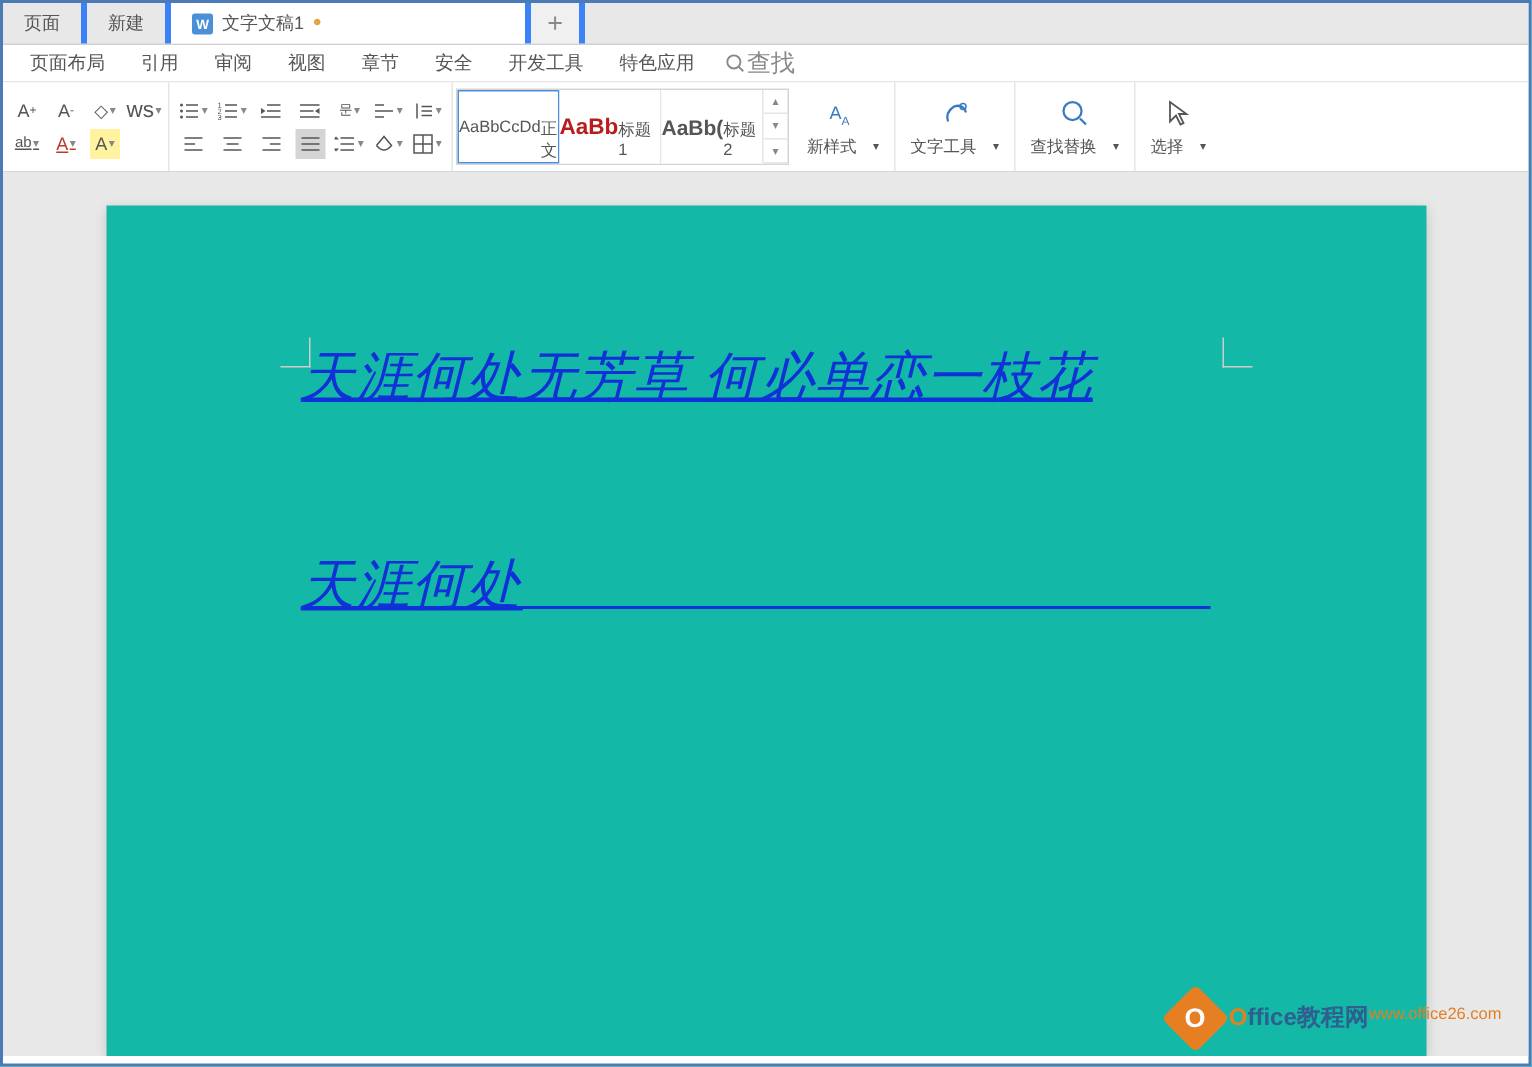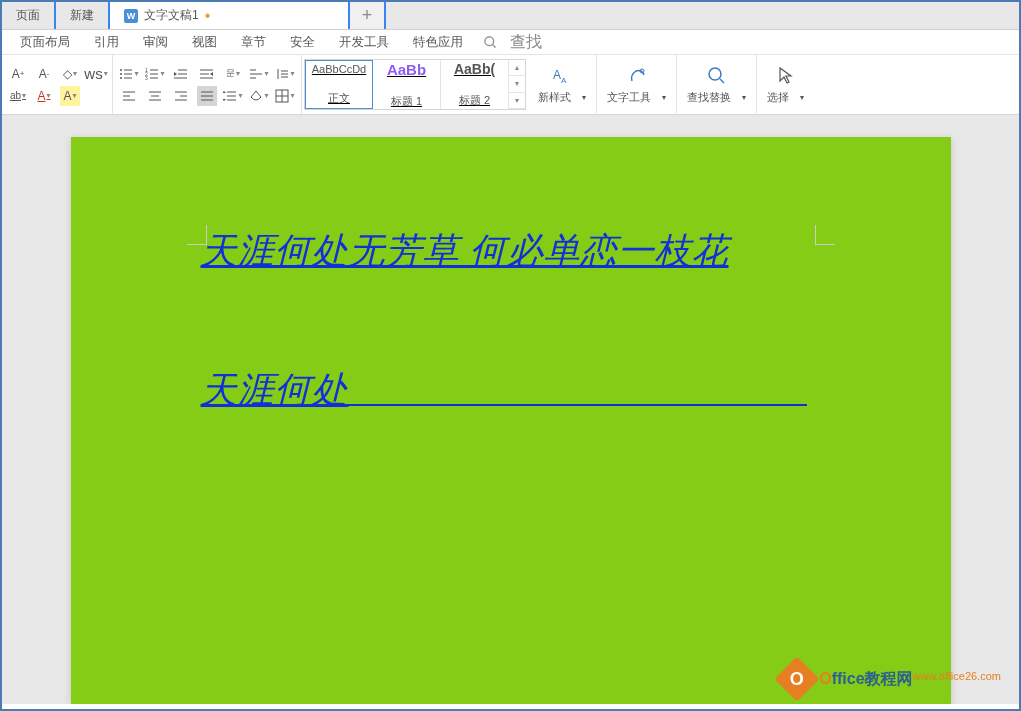--- a/index.html
+++ b/index.html
@@ -1,55 +1,55 @@
 <!DOCTYPE html>
 <html><head>
 <meta charset="utf-8">
 <style>
 * { margin: 0; padding: 0; box-sizing: border-box; font-family: "Microsoft YaHei", sans-serif; }
 body { background: #fff; width: 1021px; height: 711px; overflow: hidden; border: 2px solid #4a7bb5; position: relative; }
 
 
 .tabbar { height: 28px; background: #e8e8e8; display: flex; align-items: stretch; border-bottom: 1px solid #d0d0d0; }
-.tab { display: flex; align-items: center; padding: 0 14px; font-size: 12px; color: #555; border-right: 2px solid #3b82f6; position: relative; }
+.tab { display: flex; align-items: center; padding: 0 14px; font-size: 12px; color: #555; border-right: 4px solid #3b82f6; position: relative; }
 .tab.active { background: #fff; }
 .tab .dot { font-size: 16px; color: #e6a23c; margin: 0 20px 0 6px; }
 .tab .w-icon { width: 14px; height: 14px; background: #4a8fd8; color: #fff; font-size: 9px; font-weight: bold; display: inline-flex; align-items: center; justify-content: center; border-radius: 2px; margin-right: 6px; }
 .tab.new { background: #f0f0f0; width: 36px; justify-content: center; font-size: 18px; color: #888; }
 
 
 .menubar { height: 25px; background: #fff; display: flex; padding: 0 6px; border-bottom: 1px solid #e5e5e5; }
 .menubar .mitem { padding: 0 12px; font-size: 12.5px; color: #555; height: 100%; display: flex; align-items: center; }
-.menubar .search { display: flex; align-items: center; margin-left: 8px; color: #888; gap: 12px; }
+.menubar .search { display: flex; align-items: center; margin-left: 8px; color: #888; gap: 0; }
 
 
 .ribbon { height: 60px; background: #fff; display: flex; align-items: stretch; border-bottom: 1px solid #d5d5d5; box-shadow: 0 2px 3px rgba(0,0,0,0.05); }
 .rgroup { display: flex; flex-direction: column; justify-content: center; padding: 4px 6px; border-right: 1px solid #e5e5e5; gap: 2px; }
 .rrow { display: flex; align-items: center; gap: 6px; }
 .ricon { width: 20px; height: 20px; display: inline-flex; align-items: center; justify-content: center; color: #555; font-size: 12px; }
 .drop::after { content: "▾"; font-size: 8px; color: #888; margin-left: 1px; }
 
 
 .gallery { display: flex; align-items: stretch; border: 1px solid #d5d5d5; margin: 4px 2px; }
-.gitem { width: 68px; display: flex; flex-direction: column; align-items: center; justify-content: center; border-right: 1px solid #e5e5e5; background: #fff; text-decoration: underline; }
+.gitem { width: 68px; display: flex; flex-direction: row; align-items: center; justify-content: center; border-right: 1px solid #e5e5e5; background: #fff; }
 .gitem.sel { border: 1px solid #4a8fd8; }
 .gitem .prev { font-size: 11px; color: #555; }
-.gitem .prev.bold { font-size: 15px; font-weight: bold; color: #8b5cf6; }
+.gitem .prev.bold { font-size: 15px; font-weight: bold; color: #b91c1c; }
 .gitem .lbl { font-size: 11px; color: #555; margin-top: 16px; }
 .gctrl { display: flex; flex-direction: column; width: 16px; }
 .gctrl div { flex: 1; display: flex; align-items: center; justify-content: center; font-size: 8px; color: #888; border-bottom: 1px solid #e5e5e5; }
 
 
 .bigbtn { display: flex; flex-direction: column; align-items: center; justify-content: center; padding: 4px 10px; font-size: 11px; color: #555; gap: 2px; border-right: 1px solid #e5e5e5; }
 .bigbtn .ico { height: 24px; display: flex; align-items: center; }
 .bigbtn .lbl { display: flex; align-items: center; gap: 11px; }
 
 
 .canvas { background: #e8e8e8; height: calc(711px - 28px - 30px - 60px - 4px); display: flex; justify-content: center; padding-top: 22px; overflow: hidden; }
-.page { width: 880px; background: #84cc16; box-shadow: 0 2px 8px rgba(0,0,0,0.15); padding: 90px 130px; position: relative; }
+.page { width: 880px; background: #14b8a6; box-shadow: 0 2px 8px rgba(0,0,0,0.15); padding: 90px 130px; position: relative; }
 .corner { position: absolute; width: 20px; height: 20px; border-color: #ccc; }
 .corner.tl { top: 88px; left: 116px; border-bottom: 1px solid #ccc; border-right: 1px solid #ccc; }
 .corner.tr { top: 88px; right: 116px; border-bottom: 1px solid #ccc; border-left: 1px solid #ccc; }
 .doc-line { font-family: "STXingkai", "华文行楷", cursive; font-size: 36px; font-style: italic; color: #1030d8; text-decoration: underline; text-decoration-color: #1030d8; margin-bottom: 90px; white-space: nowrap; font-weight: 500; letter-spacing: 1px; }
 .doc-line.extend { position: relative; }
 .ext-line { display: inline-block; border-bottom: 2px solid #1030d8; width: 460px; vertical-align: -4px; margin-left: -2px; }
 
 
 .watermark { position: absolute; bottom: 14px; right: 18px; display: flex; align-items: center; gap: 6px; }
 .watermark .logo { width: 32px; height: 32px; background: #e67e22; transform: rotate(45deg); display: flex; align-items: center; justify-content: center; border-radius: 4px; }

